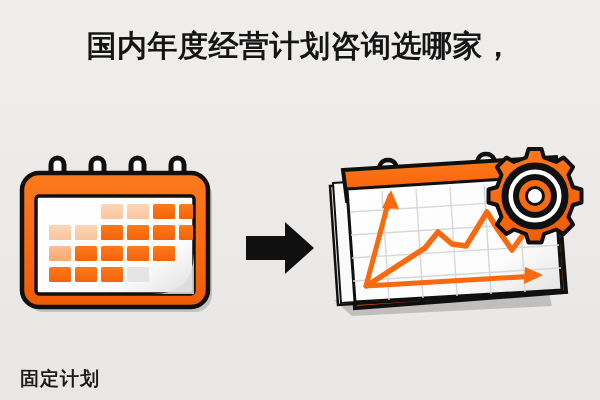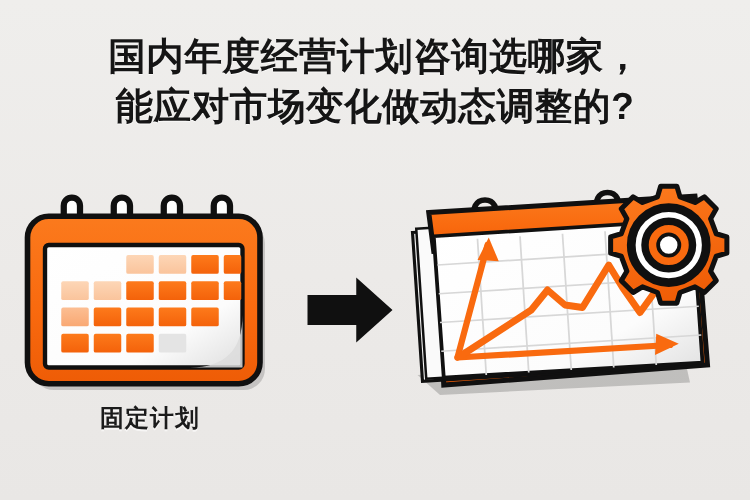--- a/index.html
+++ b/index.html
@@ -40,23 +40,23 @@
     white-space: nowrap;
     text-shadow: 0 1px 0 rgba(255,255,255,0.65);
   }
 
   
   .caption {
     position: absolute;
     font-size: 19px;
     font-weight: bold;
     color: #1b1b1b;
-    text-align: center;
     letter-spacing: 1px;
     text-shadow: 0 1px 0 rgba(255,255,255,0.6);
+    margin-top: 44px;
   }
   #caption-left  { left: 20px;  top: 322px; width: 200px; }
   #caption-right { left: 370px; top: 322px; width: 190px; }
 
   
   .art {
     position: absolute;
     left: 0;
     top: 0;
     width: 600px;
@@ -65,21 +65,20 @@
   }
   .art svg { display: block; }
 </style>
 </head>
 <body>
 
 <div id="stage">
 
   <div class="headline">
     <span class="line">国内年度经营计划咨询选哪家，</span>
-    <span class="line">能应对市场变化做动态调整的?</span>
   </div>
 
   <div class="art">
     <svg width="600" height="400" viewBox="0 0 600 400" xmlns="http://www.w3.org/2000/svg">
       <defs>
         <linearGradient id="calFrameGrad" x1="0" y1="0" x2="0" y2="1">
           <stop offset="0%" stop-color="#FB7A1D"></stop>
           <stop offset="55%" stop-color="#F96A0F"></stop>
           <stop offset="100%" stop-color="#EE5C06"></stop>
         </linearGradient>

